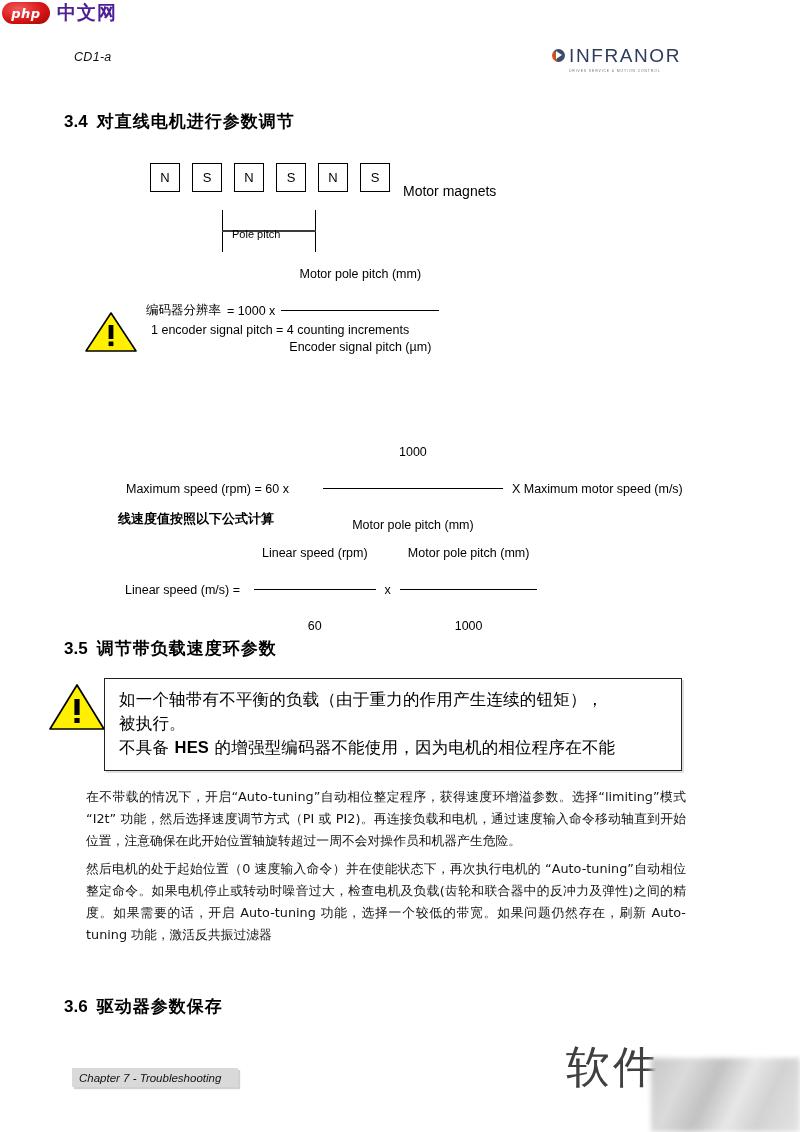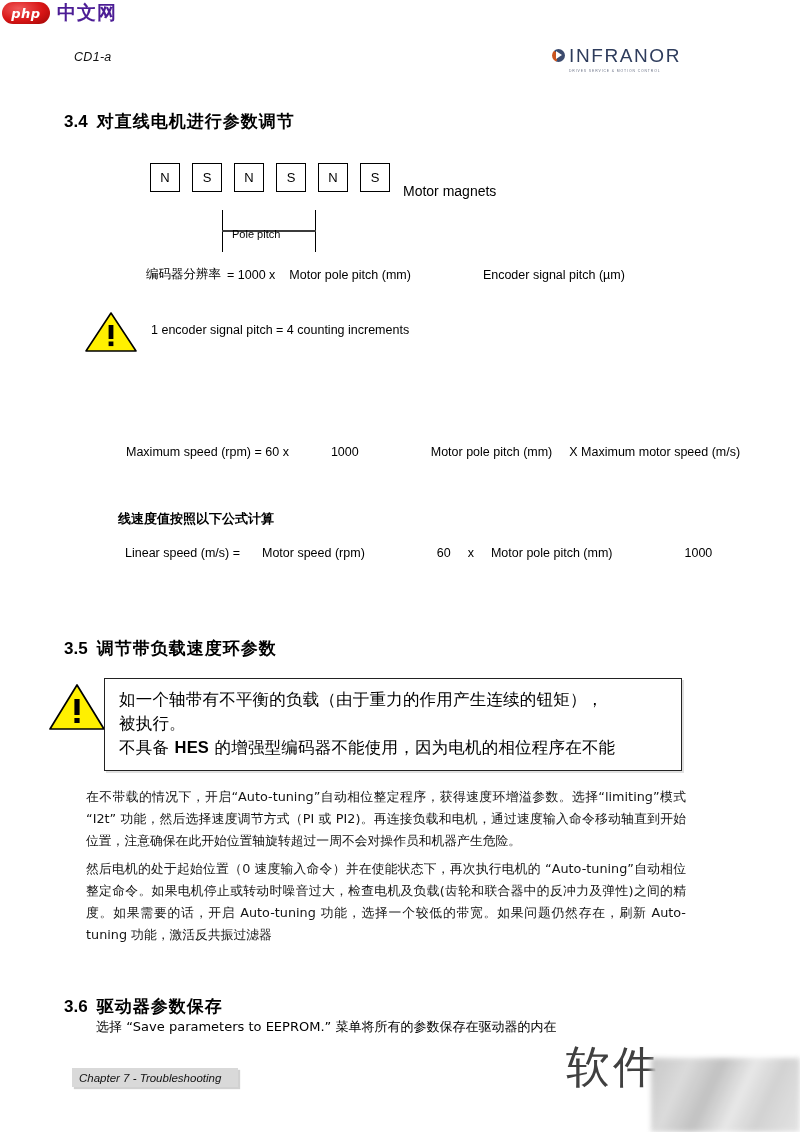--- a/index.html
+++ b/index.html
@@ -174,21 +174,21 @@
   }
   #pitch-label {
     position: absolute;
     left: 232px; top: 228px;
     font-size: 11px;
   }
 
   
   .frac {
     display: inline-flex;
-    flex-direction: row;
+    flex-direction: column;
     align-items: center;
     vertical-align: middle;
     gap: 28px;
   }
   .frac .num-top,
   .frac .num-bot {
     padding: 1px 8px;
     font-size: 12.5px;
     white-space: nowrap;
   }
@@ -368,21 +368,21 @@
       <span class="num-bot">Motor pole pitch (mm)</span>
     </span>
     <span style="padding-left:9px;">X Maximum motor speed (m/s)</span>
   </div>
 
   <div class="tline zh-line" style="left:118px; top:510px;">线速度值按照以下公式计算</div>
 
   <div class="formula-row" style="left:125px; top:545px;">
     <span class="lead" style="padding-right:14px;">Linear speed (m/s) =</span>
     <span class="frac">
-      <span class="num-top">Motor speed (rpm)</span>
+      <span class="num-top">Linear speed (rpm)</span>
       <span class="rule"></span>
       <span class="num-bot">60</span>
     </span>
     <span style="padding:0 9px;">x</span>
     <span class="frac">
       <span class="num-top">Motor pole pitch (mm)</span>
       <span class="rule"></span>
       <span class="num-bot">1000</span>
     </span>
   </div>
@@ -403,21 +403,20 @@
     <p><span>不具备 </span><b>HES</b><span> 的增强型编码器不能使用，因为电机的相位程序在不能</span></p>
   </div>
 
   <div class="body-p" style="left:86px; top:786px; width:600px;">在不带载的情况下，开启“Auto-tuning”自动相位整定程序，获得速度环增溢参数。选择“limiting”模式 “I2t” 功能，然后选择速度调节方式（PI 或 PI2)。再连接负载和电机，通过速度输入命令移动轴直到开始位置，注意确保在此开始位置轴旋转超过一周不会对操作员和机器产生危险。</div>
 
   <div class="body-p" style="left:86px; top:858px; width:600px;">然后电机的处于起始位置（0 速度输入命令）并在使能状态下，再次执行电机的 “Auto-tuning”自动相位整定命令。如果电机停止或转动时噪音过大，检查电机及负载(齿轮和联合器中的反冲力及弹性)之间的精度。如果需要的话，开启 Auto-tuning 功能，选择一个较低的带宽。如果问题仍然存在，刷新 Auto-tuning 功能，激活反共振过滤器</div>
 
   <div class="h2" style="left:64px; top:995px;">
     <span class="num">3.6</span><span class="zh">驱动器参数保存</span>
   </div>
-  <div id="s36-line">选择 “Save parameters to EEPROM.” 菜单将所有的参数保存在驱动器的内在</div>
 
   <div id="footer">
     <span>Chapter 7 - Troubleshooting</span>
   </div>
 
   <div id="wm">软件</div>
   <div id="wm-blur"></div>
 
 </div>
 

